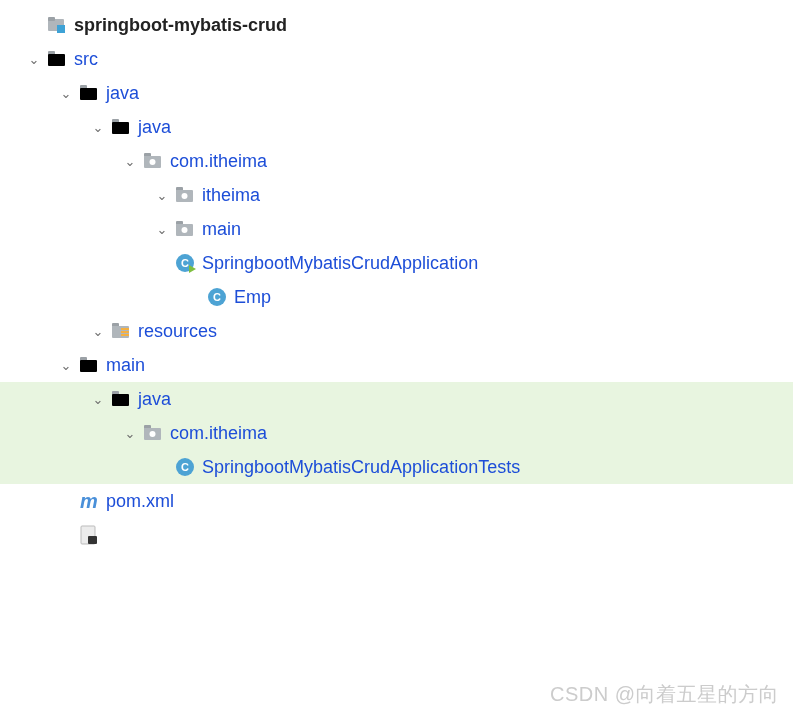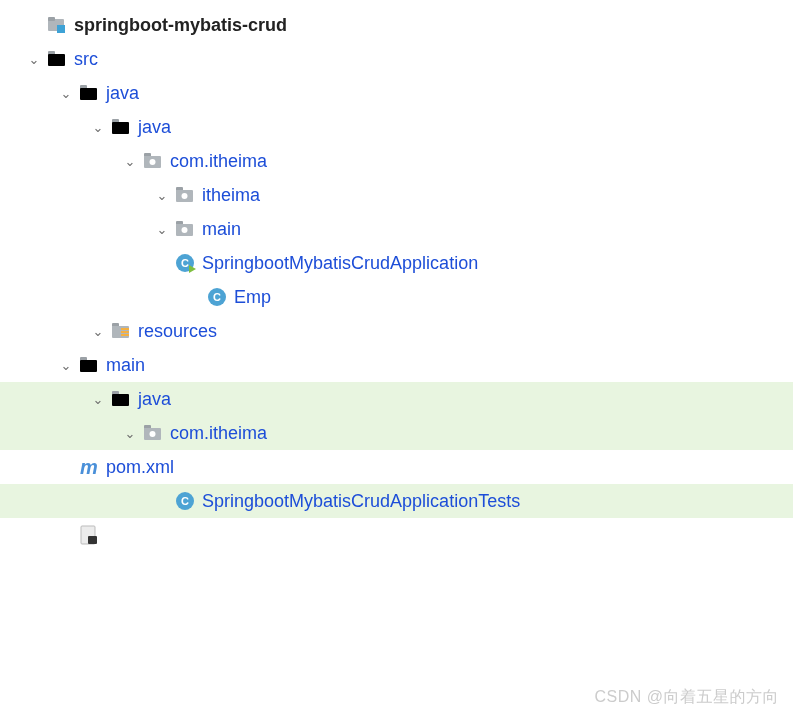--- a/index.html
+++ b/index.html
@@ -44,21 +44,21 @@
       margin-right: 6px;
       flex-shrink: 0;
     }
     .label { color: #1d4ed8; }
     .label.bold { font-weight: 700; color: #222; }
     .watermark {
       position: absolute;
       right: 14px;
       bottom: 10px;
       color: #ccc;
-      font-size: 16px;
+      font-size: 20px;
       letter-spacing: 0.5px;
     }
     .folder-tab { fill: #9ba1a6; }
 
     .pkg-dot { fill: #fff; }
     .res-stripe { fill: #f5b041; }
 
     .circle-green { fill: #7fbf3f; }
     .circle-blue { fill: #4da3d4; }
     .circle-text { fill: #fff; font-weight: 700; font-size: 11px; text-anchor: middle; }
@@ -276,47 +276,47 @@
     <span class="indent" style="width:96px"></span>
     <span class="chevron">⌄</span>
     <span class="icon">
         <svg width="22" height="22">
           <use href="#i-package"></use>
         </svg>
       </span>
     <span class="label">com.itheima</span>
   </div>
 
-  <div class="tree-row">
-    <span class="indent" style="width:32px"></span>
-    <span class="chevron none">⌄</span>
-    <span class="icon">
-        <svg width="22" height="22">
-          <use href="#i-pom"></use>
-        </svg>
-      </span>
-    <span class="label">pom.xml</span>
-  </div>
-
   <div class="tree-row highlighted">
     <span class="indent" style="width:128px"></span>
     <span class="chevron none">⌄</span>
     <span class="icon">
         <svg width="22" height="22">
           <use href="#i-class"></use>
         </svg>
       </span>
     <span class="label">SpringbootMybatisCrudApplicationTests</span>
   </div>
 
   <div class="tree-row">
     <span class="indent" style="width:32px"></span>
     <span class="chevron none">⌄</span>
     <span class="icon">
         <svg width="22" height="22">
+          <use href="#i-pom"></use>
+        </svg>
+      </span>
+    <span class="label">pom.xml</span>
+  </div>
+
+  <div class="tree-row">
+    <span class="indent" style="width:32px"></span>
+    <span class="chevron none">⌄</span>
+    <span class="icon">
+        <svg width="22" height="22">
           <use href="#i-iml"></use>
         </svg>
       </span>
   </div>
 
 </div>
 
 <div class="watermark">CSDN @向着五星的方向</div>
 
 </body></html>

